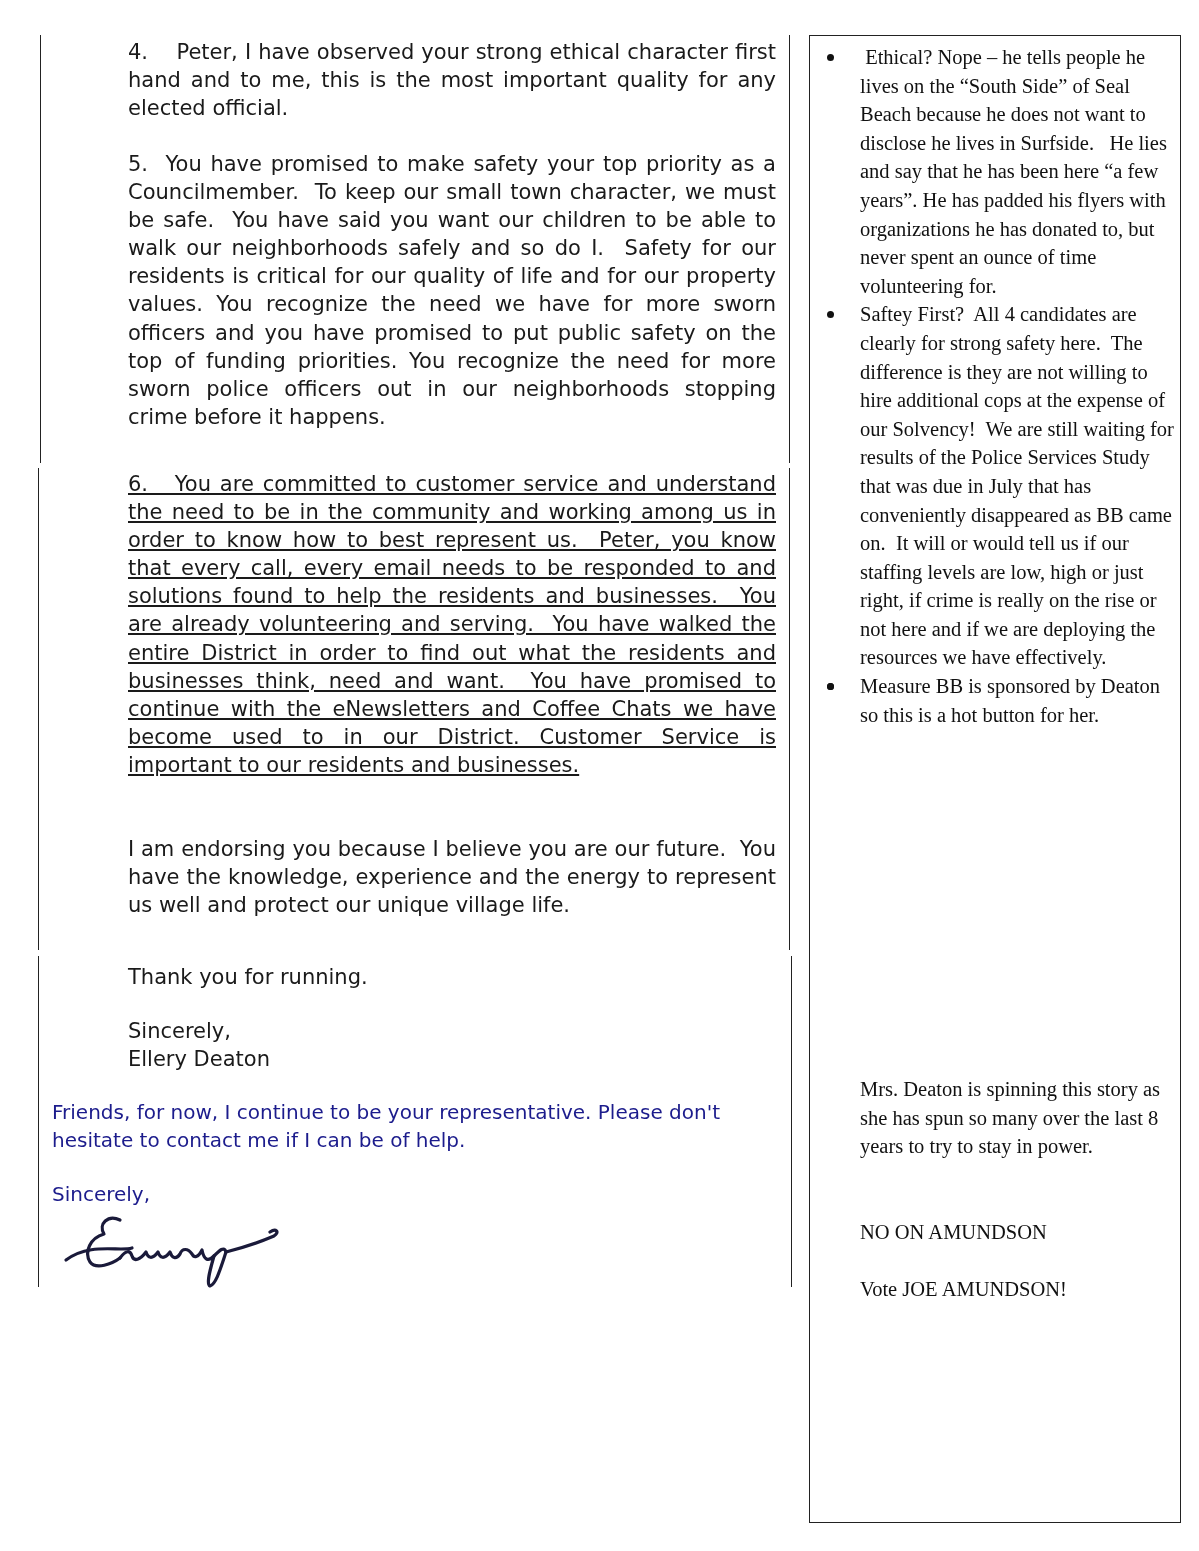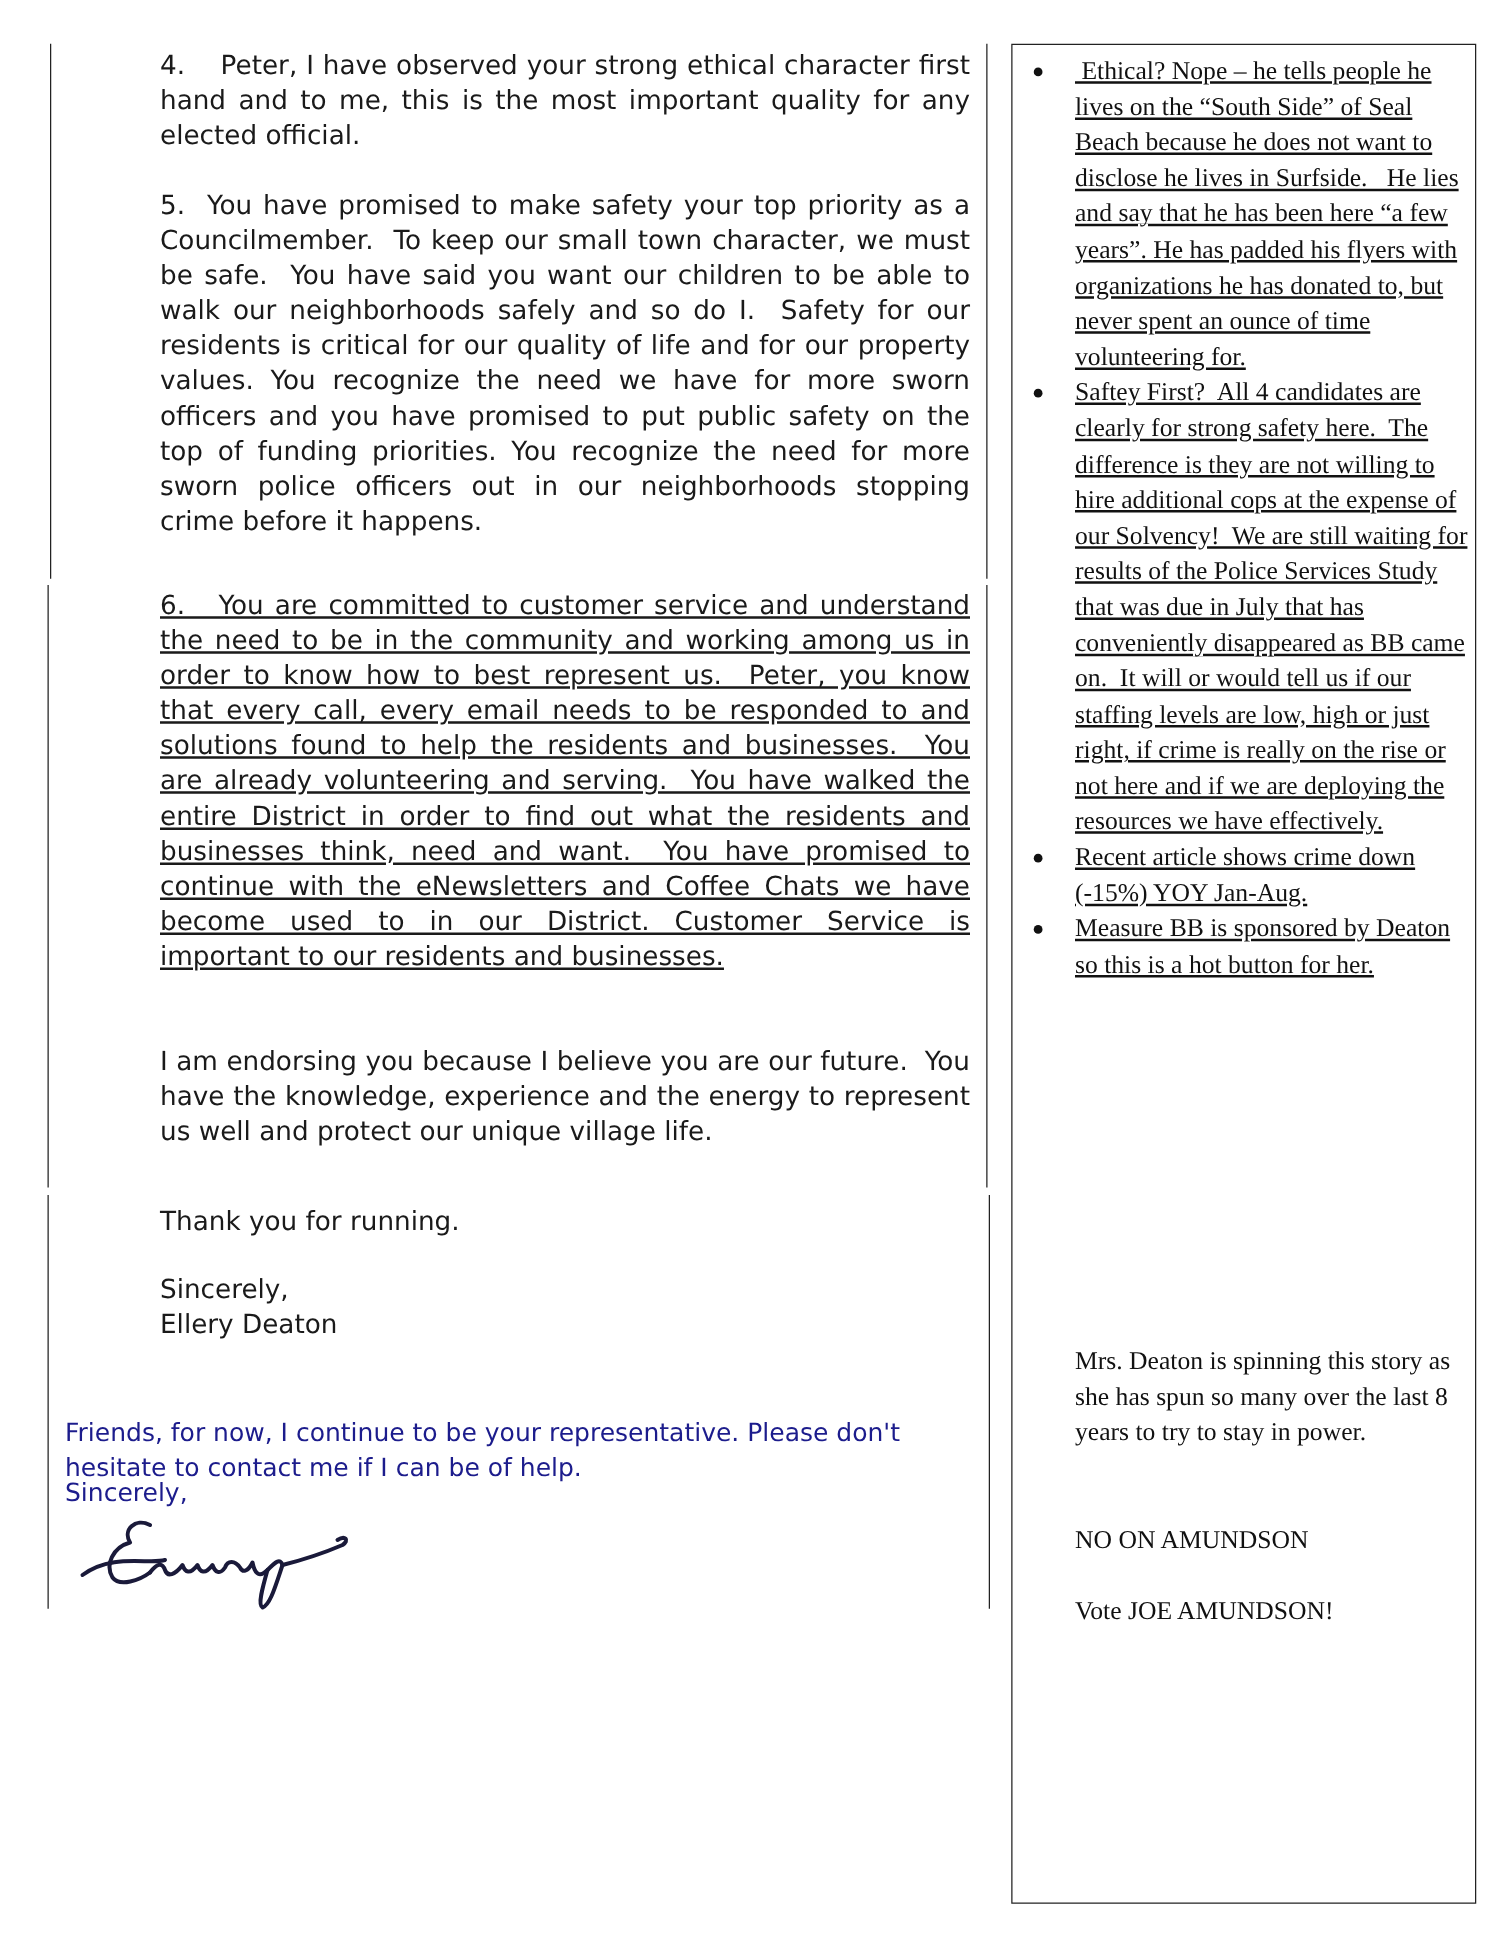--- a/index.html
+++ b/index.html
@@ -35,21 +35,21 @@
     left: 809px; top: 35px;
     width: 372px; height: 1488px;
     border: 1px solid #222;
     box-sizing: border-box;
     font-family: "Liberation Serif", serif;
     font-size: 20.5px;
     line-height: 28.6px;
     color: #111;
   }
   .sidebar ul { list-style: none; margin: 0; padding: 0; position: absolute; left: 0; top: 7px; width: 100%; }
-  .sidebar li { position: relative; padding-left: 50px; padding-right: 6px; text-decoration: underline; }
+  .sidebar li { position: relative; padding-left: 50px; padding-right: 6px; }
   .sidebar li .bullet {
     position: absolute; left: 17px; top: 11px;
     width: 7px; height: 7px; border-radius: 50%; background: #111;
   }
   .sidebar .closing { position: absolute; left: 50px; top: 1039px; width: 320px; }
   .sidebar .closing p { margin: 0; }
   .gap { height: 28.6px; }
 
   .signature { position: absolute; left: 60px; top: 1212px; width: 225px; height: 80px; }
 </style>
@@ -76,21 +76,21 @@
   <p>I am endorsing you because I believe you are our future.&nbsp; You have the knowledge, experience and the energy to represent us well and protect our unique village life.</p>
 </div>
 <div class="letter" style="top:963px;">
   <p>Thank you for running.</p>
 </div>
 <div class="letter" style="top:1017px;">
   <p>Sincerely,</p>
   <p>Ellery Deaton</p>
 </div>
 
-<div class="blue" style="top:1132px;">
+<div class="blue" style="top:1098px;">
   <p>Friends, for now, I continue to be your representative. Please don't hesitate to contact me if I can be of help.</p>
 </div>
 <div class="blue" style="top:1180px;">
   <p>Sincerely,</p>
 </div>
 
 <svg class="signature" viewBox="0 0 225 80">
   <g fill="none" stroke="#1a1a3a" stroke-width="3.2" stroke-linecap="round" stroke-linejoin="round">
     <path d="M60 8 C48 2, 38 12, 44 22 C30 26, 24 40, 30 50 C36 58, 52 52, 60 46"></path>
     <path d="M6 48 C30 30, 60 40, 72 36"></path>
@@ -105,21 +105,20 @@
     <li>
       <span class="bullet"></span>
       <span>&nbsp;Ethical? Nope – he tells people he lives on the “South Side” of Seal Beach because he does not want to disclose he lives in Surfside.&nbsp;&nbsp; He lies and say that he has been here “a few years”. He has padded his flyers with organizations he has donated to, but never spent an ounce of time volunteering for.</span>
     </li>
     <li>
       <span class="bullet"></span>
       <span>Saftey First?&nbsp; All 4 candidates are clearly for strong safety here.&nbsp; The difference is they are not willing to hire additional cops at the expense of our Solvency!&nbsp; We are still waiting for results of the Police Services Study that was due in July that has conveniently disappeared as BB came on.&nbsp; It will or would tell us if our staffing levels are low, high or just right, if crime is really on the rise or not here and if we are deploying the resources we have effectively.</span>
     </li>
     <li>
       <span class="bullet"></span>
-      <span>Recent article shows crime down (-15%) YOY Jan-Aug.</span>
     </li>
     <li>
       <span class="bullet"></span>
       <span>Measure BB is sponsored by Deaton so this is a hot button for her.</span>
     </li>
   </ul>
   <div class="closing">
     <p>Mrs. Deaton is spinning this story as she has spun so many over the last 8 years to try to stay in power.</p>
     <div class="gap"></div>
     <div class="gap"></div>

